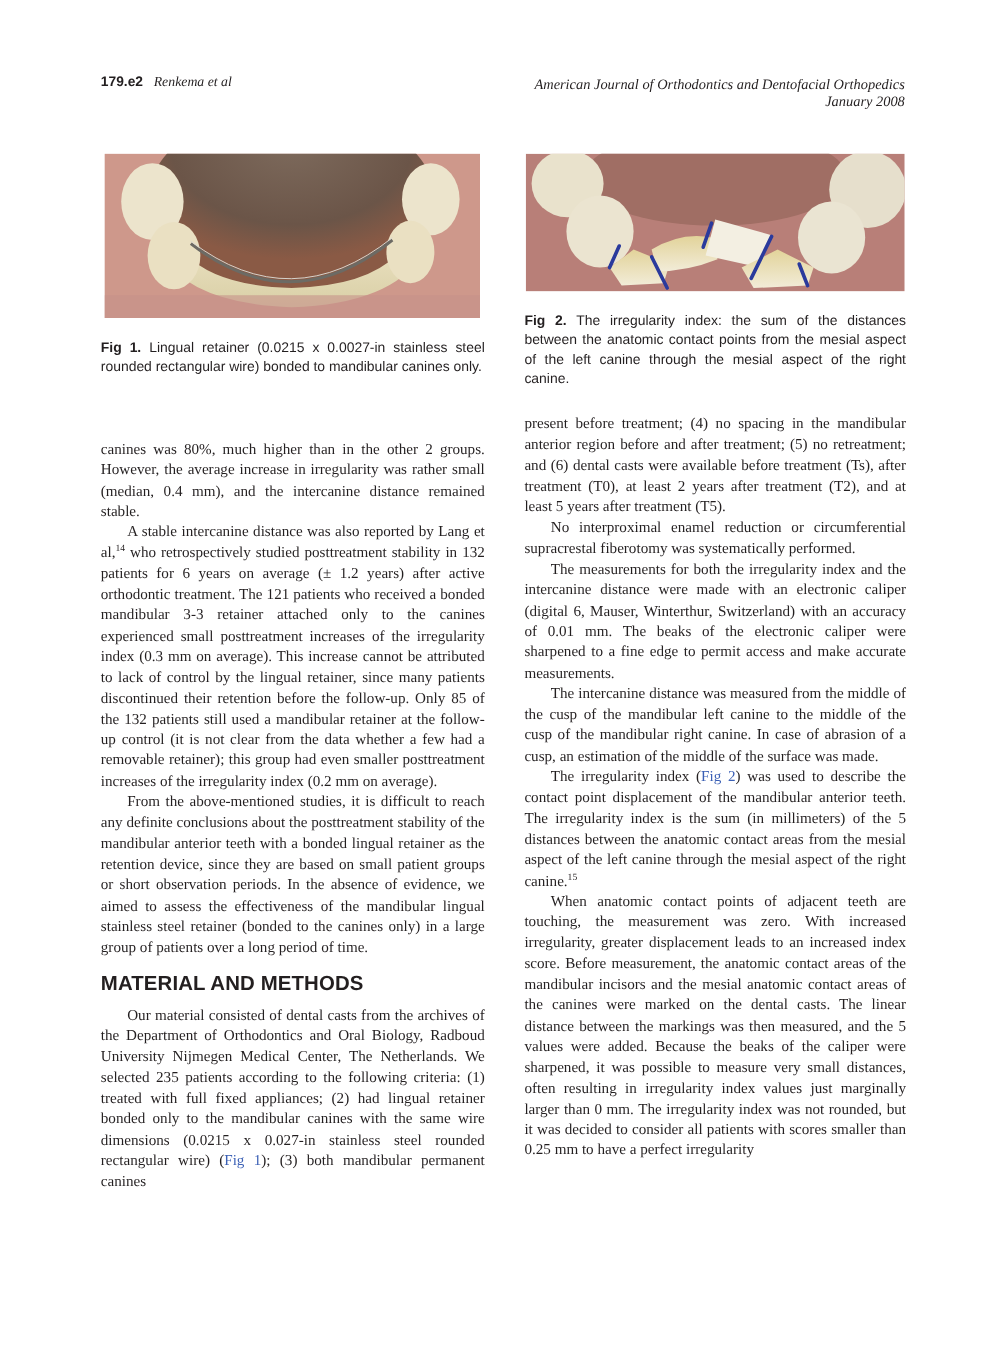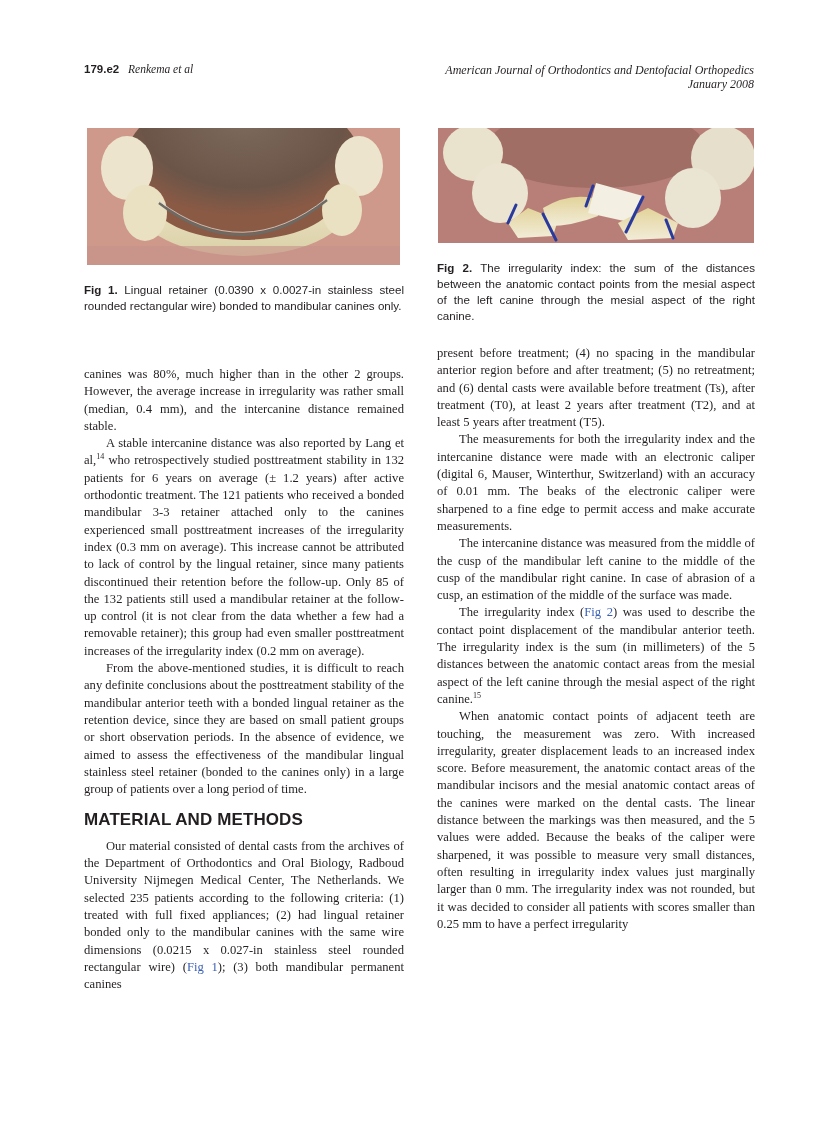--- a/index.html
+++ b/index.html
@@ -61,21 +61,21 @@
     <ellipse cx="58" cy="85" rx="22" ry="28" fill="#eae0c2"></ellipse>
     <ellipse cx="255" cy="82" rx="20" ry="26" fill="#eae0c2"></ellipse>
     <path d="M72 75 Q156 140 240 72" stroke="#6c6a64" stroke-width="2.5" fill="none"></path>
     <path d="M72 73 Q156 137 240 70" stroke="#d8d6d0" stroke-width="0.8" fill="none"></path>
     <rect x="0" y="118" width="313" height="19" fill="#c7918a" opacity="0.6"></rect>
   </svg>
 </div>
 
 <div class="caption cap1">
   <span class="label">Fig 1.</span>
-  <span>Lingual retainer (0.0390 x 0.0027-in stainless steel rounded rectangular wire) bonded to mandibular canines only.</span>
+  <span>Lingual retainer (0.0215 x 0.0027-in stainless steel rounded rectangular wire) bonded to mandibular canines only.</span>
 </div>
 
 <div class="fig fig2">
   <svg width="316" height="115" viewBox="0 0 316 115">
     <defs>
       <linearGradient id="tooth2" x1="0" y1="0" x2="0" y2="1">
         <stop offset="0%" stop-color="#e2d39a"></stop>
         <stop offset="100%" stop-color="#f2ecd8"></stop>
       </linearGradient>
     </defs>
@@ -107,17 +107,18 @@
 <div class="col left">
   <p>canines was 80%, much higher than in the other 2 groups. However, the average increase in irregularity was rather small (median, 0.4 mm), and the intercanine distance remained stable.</p>
   <p class="indent"><span>A stable intercanine distance was also reported by Lang et al,</span><sup>14</sup><span> who retrospectively studied posttreatment stability in 132 patients for 6 years on average (± 1.2 years) after active orthodontic treatment. The 121 patients who received a bonded mandibular 3-3 retainer attached only to the canines experienced small posttreatment increases of the irregularity index (0.3 mm on average). This increase cannot be attributed to lack of control by the lingual retainer, since many patients discontinued their retention before the follow-up. Only 85 of the 132 patients still used a mandibular retainer at the follow-up control (it is not clear from the data whether a few had a removable retainer); this group had even smaller posttreatment increases of the irregularity index (0.2 mm on average).</span></p>
   <p class="indent">From the above-mentioned studies, it is difficult to reach any definite conclusions about the posttreatment stability of the mandibular anterior teeth with a bonded lingual retainer as the retention device, since they are based on small patient groups or short observation periods. In the absence of evidence, we aimed to assess the effectiveness of the mandibular lingual stainless steel retainer (bonded to the canines only) in a large group of patients over a long period of time.</p>
   <div class="heading">MATERIAL AND METHODS</div>
   <p class="indent"><span>Our material consisted of dental casts from the archives of the Department of Orthodontics and Oral Biology, Radboud University Nijmegen Medical Center, The Netherlands. We selected 235 patients according to the following criteria: (1) treated with full fixed appliances; (2) had lingual retainer bonded only to the mandibular canines with the same wire dimensions (0.0215 x 0.027-in stainless steel rounded rectangular wire) (</span><span class="link">Fig 1</span><span>); (3) both mandibular permanent canines</span></p>
 </div>
 
 <div class="col right">
   <p>present before treatment; (4) no spacing in the mandibular anterior region before and after treatment; (5) no retreatment; and (6) dental casts were available before treatment (Ts), after treatment (T0), at least 2 years after treatment (T2), and at least 5 years after treatment (T5).</p>
+  <p class="indent">No interproximal enamel reduction or circumferential supracrestal fiberotomy was systematically performed.</p>
   <p class="indent">The measurements for both the irregularity index and the intercanine distance were made with an electronic caliper (digital 6, Mauser, Winterthur, Switzerland) with an accuracy of 0.01 mm. The beaks of the electronic caliper were sharpened to a fine edge to permit access and make accurate measurements.</p>
   <p class="indent">The intercanine distance was measured from the middle of the cusp of the mandibular left canine to the middle of the cusp of the mandibular right canine. In case of abrasion of a cusp, an estimation of the middle of the surface was made.</p>
   <p class="indent"><span>The irregularity index (</span><span class="link">Fig 2</span><span>) was used to describe the contact point displacement of the mandibular anterior teeth. The irregularity index is the sum (in millimeters) of the 5 distances between the anatomic contact areas from the mesial aspect of the left canine through the mesial aspect of the right canine.</span><sup>15</sup></p>
   <p class="indent">When anatomic contact points of adjacent teeth are touching, the measurement was zero. With increased irregularity, greater displacement leads to an increased index score. Before measurement, the anatomic contact areas of the mandibular incisors and the mesial anatomic contact areas of the canines were marked on the dental casts. The linear distance between the markings was then measured, and the 5 values were added. Because the beaks of the caliper were sharpened, it was possible to measure very small distances, often resulting in irregularity index values just marginally larger than 0 mm. The irregularity index was not rounded, but it was decided to consider all patients with scores smaller than 0.25 mm to have a perfect irregularity</p>
 </div>
 
 </body></html>

